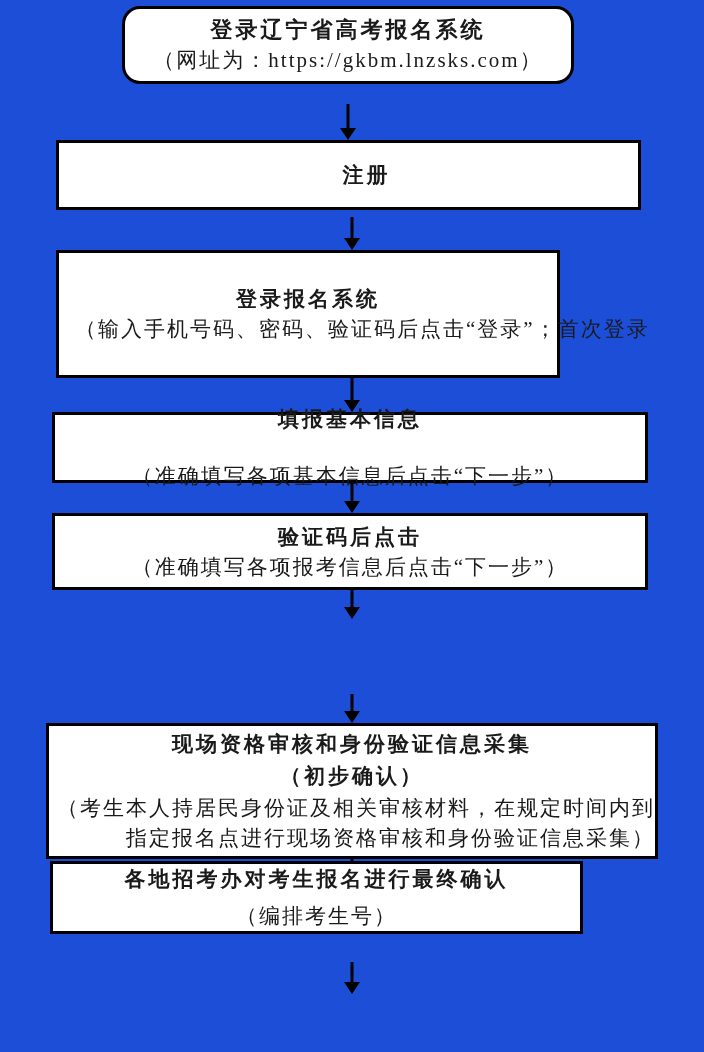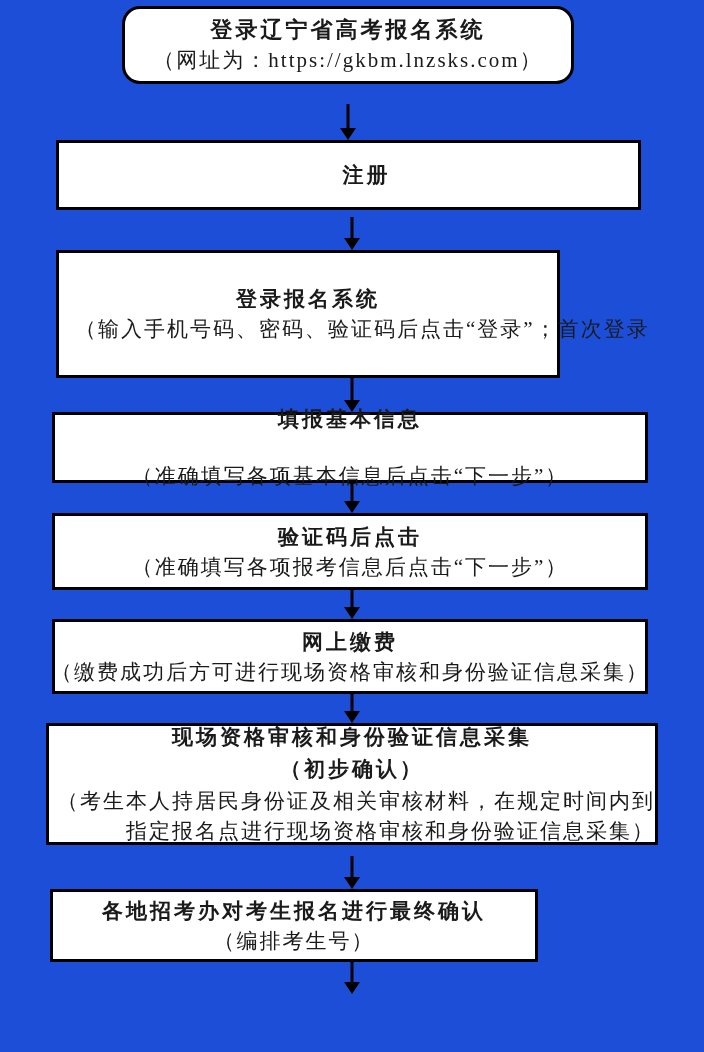--- a/index.html
+++ b/index.html
@@ -53,22 +53,22 @@
   }
   .body-center { width: 100%; text-align: right; }
   
   #n1 { left: 122px; top: 6px;   width: 452px; height: 78px;  border-radius: 18px; }
   #n1 .title { font-size: 22px; }
   #n2 { left: 56px;  top: 140px; width: 585px; height: 70px; padding-left: 36px; }
   #n3 { left: 56px;  top: 250px; width: 504px; height: 128px; }
   #n4 { left: 52px;  top: 412px; width: 596px; height: 71px; gap: 27px; }
   #n5 { left: 52px;  top: 513px; width: 596px; height: 77px; }
   #n6 { left: 52px;  top: 619px; width: 596px; height: 75px; }
-  #n7 { left: 46px;  top: 723px; width: 612px; height: 122px; }
-  #n8 { left: 50px;  top: 889px; width: 488px; height: 73px; }
+  #n7 { left: 46px;  top: 723px; width: 612px; height: 136px; }
+  #n8 { left: 50px;  top: 861px; width: 533px; height: 73px; justify-content: space-between; }
   #n9 { left: 195px; top: 994px; width: 322px; height: 54px; border-radius: 14px; border-width: 2px; }
   #n9 .body-line { font-size: 22px; }
   
   .arrow { position: absolute; width: 16px; }
   .arrow::before {
     content: "";
     position: absolute;
     left: 50%; transform: translateX(-50%);
     top: 0; width: 3px; height: calc(100% - 10px);
     background: #000000;
@@ -125,24 +125,20 @@
 
   <div class="arrow" id="a4"></div>
 
   <div class="box" id="n5">
     <div class="title">验证码后点击</div>
     <div class="body-line">（准确填写各项报考信息后点击“下一步”）</div>
   </div>
 
   <div class="arrow" id="a5"></div>
 
-  <div class="box" id="n6">
-    <div class="title">网上缴费</div>
-    <div class="body-line">（缴费成功后方可进行现场资格审核和身份验证信息采集）</div>
-  </div>
 
   <div class="arrow" id="a6"></div>
 
   <div class="box" id="n7">
     <div class="title">现场资格审核和身份验证信息采集</div>
     <div class="subtitle">（初步确认）</div>
     <div class="body-center">
       <div class="body-line">（考生本人持居民身份证及相关审核材料，在规定时间内到</div>
       <div class="body-line">指定报名点进行现场资格审核和身份验证信息采集）</div>
     </div>

